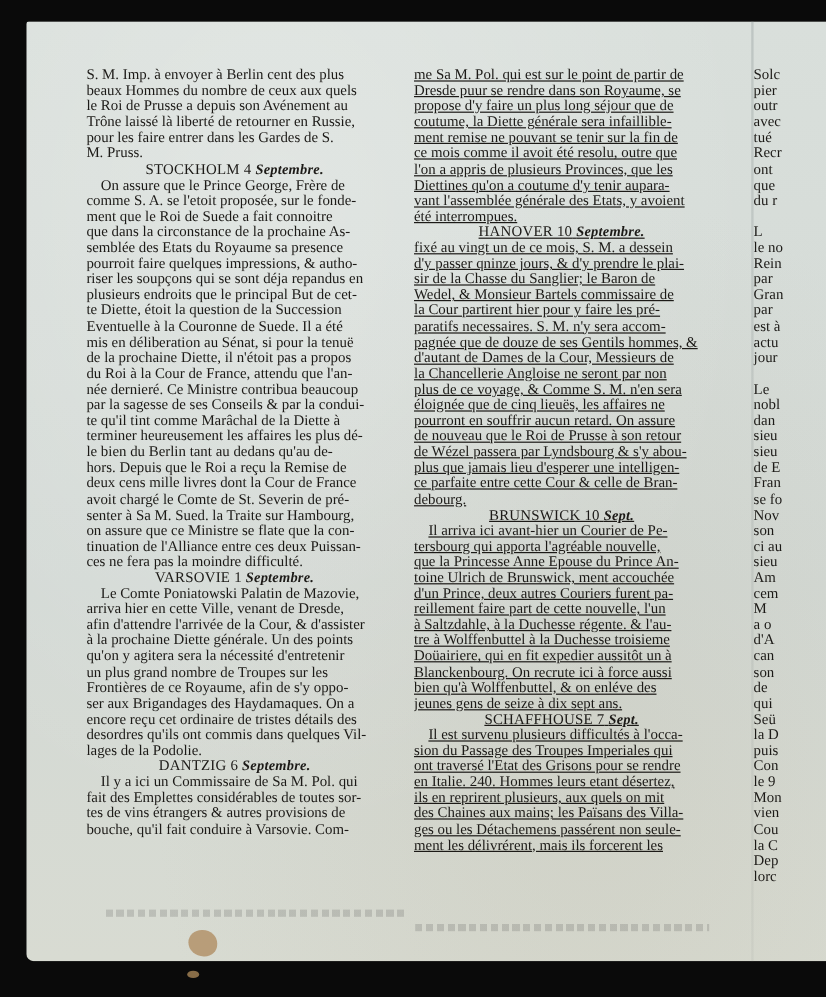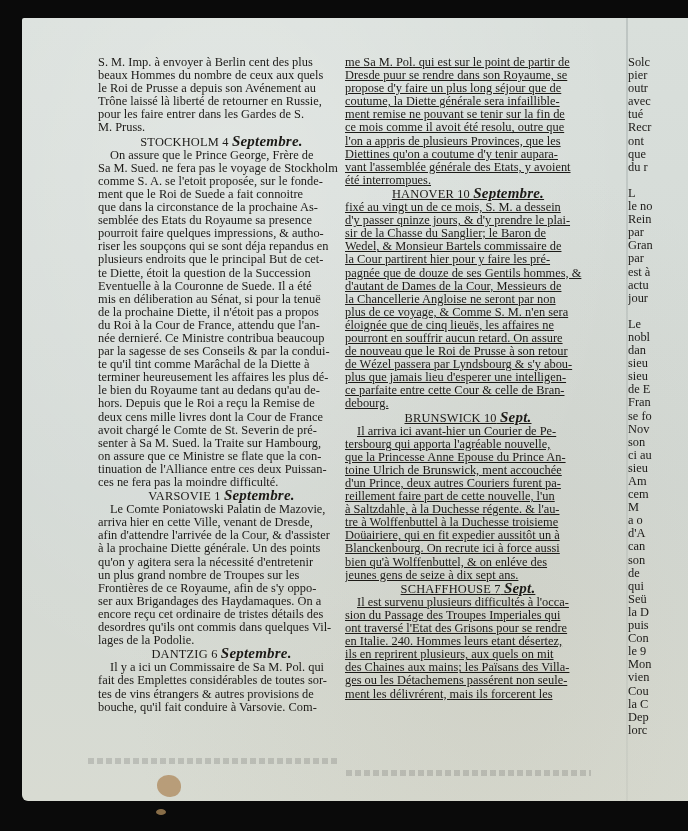--- a/index.html
+++ b/index.html
@@ -34,29 +34,29 @@
       background: #b3926a; opacity: 0.85;
     }
     .col {
       position: absolute;
       font-family: "Liberation Serif", "DejaVu Serif", serif;
       color: #1c1a17;
       font-size: 12.4px;
       line-height: 13.1px;
       text-align: justify;
     }
-    .col-left { left: 98px; top: 56px; width: 247px; }
+    .col-left { left: 72px; top: 56px; width: 247px; }
     .col-mid  { left: 345px; top: 56px; width: 246px; text-decoration: underline; }
     .col-right { left: 628px; top: 56px; width: 70px; overflow: hidden; text-align: left; }
     .head {
       text-align: center;
       margin: 0;
       letter-spacing: 0.2px;
     }
-    .head .date { font-style: italic; font-size: 15px; font-weight: bold; }
+    .head .date { font-style: italic; font-size: 12px; font-weight: bold; }
     .line { display: block; white-space: nowrap; overflow: hidden; }
     .bleed {
       position: absolute; left: 88px; top: 758px; width: 250px; height: 6px;
       background: repeating-linear-gradient(90deg, rgba(60,60,60,0.18) 0 6px, rgba(0,0,0,0) 6px 9px);
     }
     .bleed-2 { left: 346px; top: 770px; width: 245px; }
   </style>
 </head>
 <body>
 
@@ -77,38 +77,37 @@
     <span class="line">pour les faire entrer dans les Gardes de S.</span>
     <span class="line">M. Pruss.</span>
   </div>
 
   <div class="head">
     <span>STOCKHOLM 4</span>
     <span class="date">Septembre.</span>
   </div>
   <div>
     <span class="line" style="padding-left:12px">On assure que le Prince George, Frère de</span>
-    <span class="line">Sa M. Sued. ne fera pas le voyage de Stockholm</span>
     <span class="line">comme S. A. se l'etoit proposée, sur le fonde-</span>
     <span class="line">ment que le Roi de Suede a fait connoitre</span>
     <span class="line">que dans la circonstance de la prochaine As-</span>
     <span class="line">semblée des Etats du Royaume sa presence</span>
     <span class="line">pourroit faire quelques impressions, &amp; autho-</span>
     <span class="line">riser les soupçons qui se sont déja repandus en</span>
     <span class="line">plusieurs endroits que le principal But de cet-</span>
     <span class="line">te Diette, étoit la question de la Succession</span>
     <span class="line">Eventuelle à la Couronne de Suede. Il a été</span>
     <span class="line">mis en déliberation au Sénat, si pour la tenuë</span>
     <span class="line">de la prochaine Diette, il n'étoit pas a propos</span>
     <span class="line">du Roi à la Cour de France, attendu que l'an-</span>
     <span class="line">née dernieré. Ce Ministre contribua beaucoup</span>
     <span class="line">par la sagesse de ses Conseils &amp; par la condui-</span>
     <span class="line">te qu'il tint comme Marâchal de la Diette à</span>
     <span class="line">terminer heureusement les affaires les plus dé-</span>
-    <span class="line">le bien du Royaume tant au dedans qu'au de-</span>
+    <span class="line">le bien du Berlin tant au dedans qu'au de-</span>
     <span class="line">hors. Depuis que le Roi a reçu la Remise de</span>
     <span class="line">deux cens mille livres dont la Cour de France</span>
     <span class="line">avoit chargé le Comte de St. Severin de pré-</span>
     <span class="line">senter à Sa M. Sued. la Traite sur Hambourg,</span>
     <span class="line">on assure que ce Ministre se flate que la con-</span>
     <span class="line">tinuation de l'Alliance entre ces deux Puissan-</span>
     <span class="line">ces ne fera pas la moindre difficulté.</span>
   </div>
 
   <div class="head">
@@ -158,20 +157,21 @@
   <div class="head">
     <span>HANOVER 10</span>
     <span class="date">Septembre.</span>
   </div>
   <div>
     <span class="line">fixé au vingt un de ce mois, S. M. a dessein</span>
     <span class="line">d'y passer qninze jours, &amp; d'y prendre le plai-</span>
     <span class="line">sir de la Chasse du Sanglier; le Baron de</span>
     <span class="line">Wedel, &amp; Monsieur Bartels commissaire de</span>
     <span class="line">la Cour partirent hier pour y faire les pré-</span>
+    <span class="line">paratifs necessaires. S. M. n'y sera accom-</span>
     <span class="line">pagnée que de douze de ses Gentils hommes, &amp;</span>
     <span class="line">d'autant de Dames de la Cour, Messieurs de</span>
     <span class="line">la Chancellerie Angloise ne seront par non</span>
     <span class="line">plus de ce voyage, &amp; Comme S. M. n'en sera</span>
     <span class="line">éloignée que de cinq lieuës, les affaires ne</span>
     <span class="line">pourront en souffrir aucun retard. On assure</span>
     <span class="line">de nouveau que le Roi de Prusse à son retour</span>
     <span class="line">de Wézel passera par Lyndsbourg &amp; s'y abou-</span>
     <span class="line">plus que jamais lieu d'esperer une intelligen-</span>
     <span class="line">ce parfaite entre cette Cour &amp; celle de Bran-</span>

